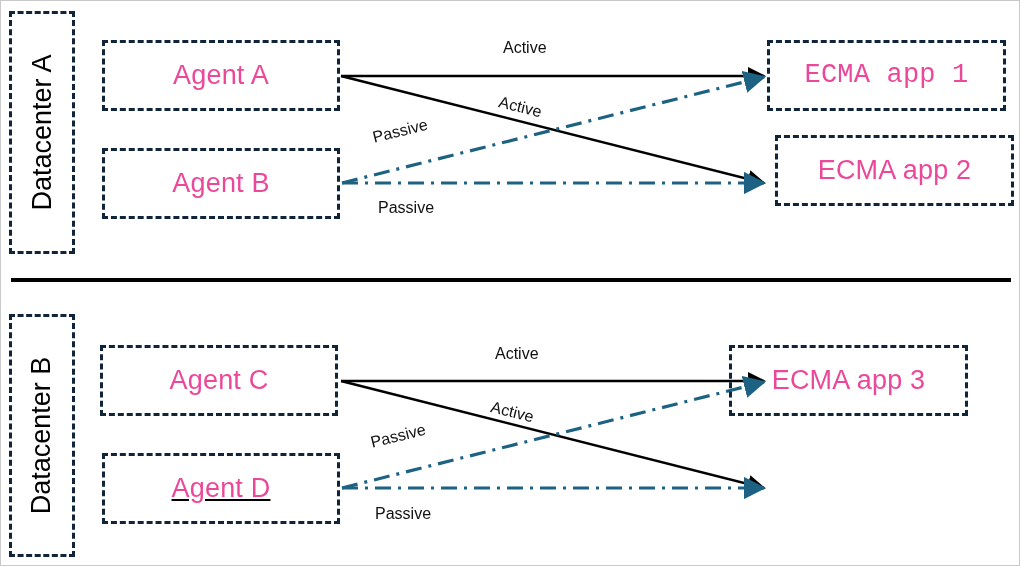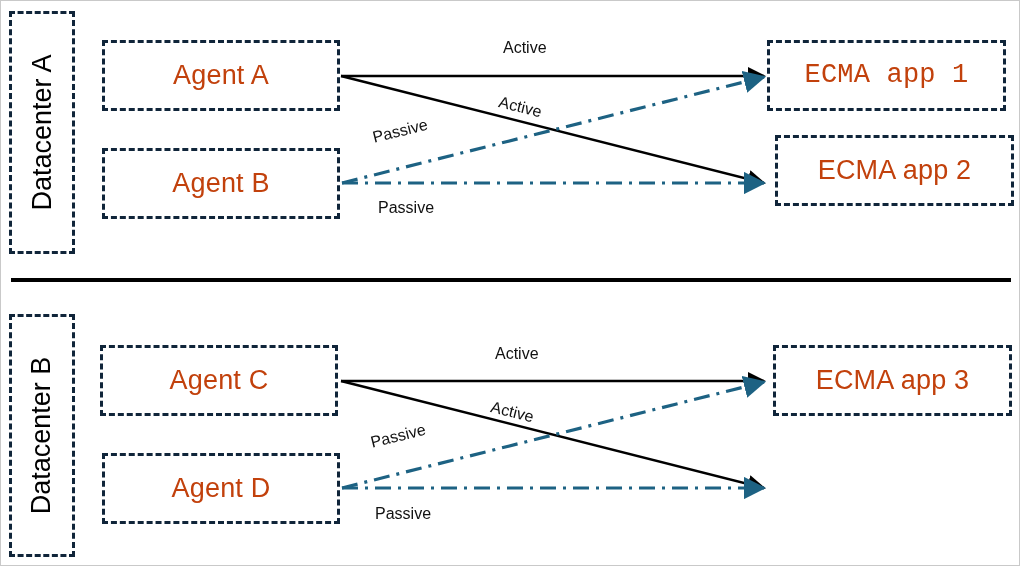--- a/index.html
+++ b/index.html
@@ -29,21 +29,21 @@
     position: absolute;
     box-sizing: border-box;
     border: 3px dashed #10253a;
     background: transparent;
     display: flex;
     align-items: center;
     justify-content: center;
   }
   .node-label {
     font-size: 27px;
-    color: #c2410c;
+    color: #ec4899;
     letter-spacing: 0.2px;
     white-space: nowrap;
     line-height: 1;
   }
   .dc-box {
     position: absolute;
     box-sizing: border-box;
     border: 3px dashed #10253a;
     display: flex;
     align-items: center;
@@ -132,25 +132,25 @@
   <div class="divider" style="left:10px; top:277px; width:1000px; height:4px;"></div>
 
   <div class="dc-box" style="left:8px; top:313px; width:66px; height:243px;">
     <span class="dc-label">Datacenter B</span>
   </div>
 
   <div class="dbox" style="left:99px; top:344px; width:238px; height:71px;">
     <span class="node-label">Agent C</span>
   </div>
 
-  <div class="dbox" style="left:101px; top:452px; width:238px; height:71px;">
+  <div class="dbox" style="left:101px; top:452px; width:238px; height:71px;text-decoration:underline;">
     <span class="node-label">Agent D</span>
   </div>
 
-  <div class="dbox" style="left:772px; top:344px; width:239px; height:71px;text-align:center;">
+  <div class="dbox" style="left:728px; top:344px; width:239px; height:71px;text-align:center;">
     <span class="node-label">ECMA app 3</span>
   </div>
 
 
   <span class="edge-label" style="left:494px; top:345px;">Active</span>
 
   <span class="edge-label" style="left:490px; top:398px; transform:rotate(14deg); transform-origin:left center;">Active</span>
 
   <span class="edge-label" style="left:370px; top:434px; transform:rotate(-14deg); transform-origin:left center;">Passive</span>
 

